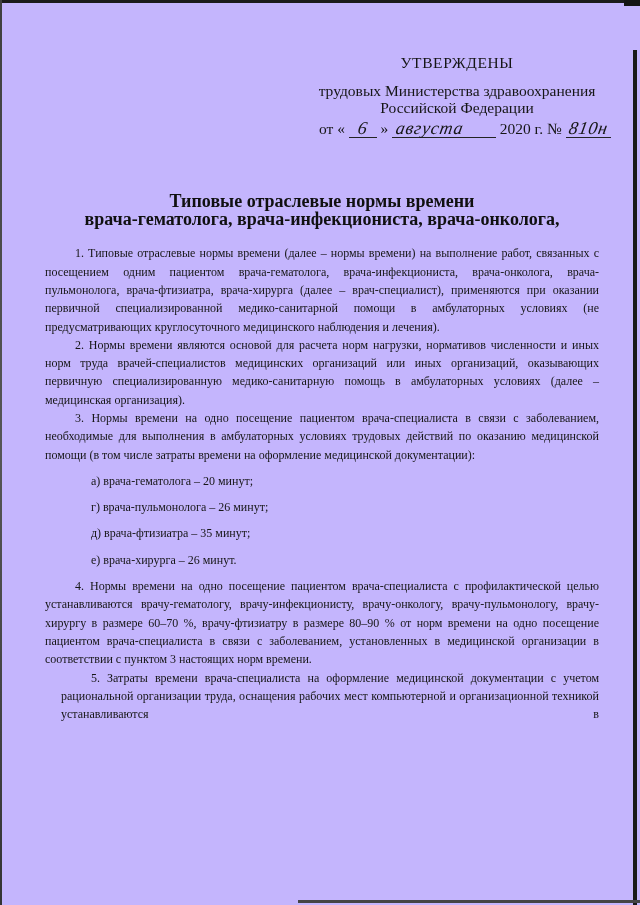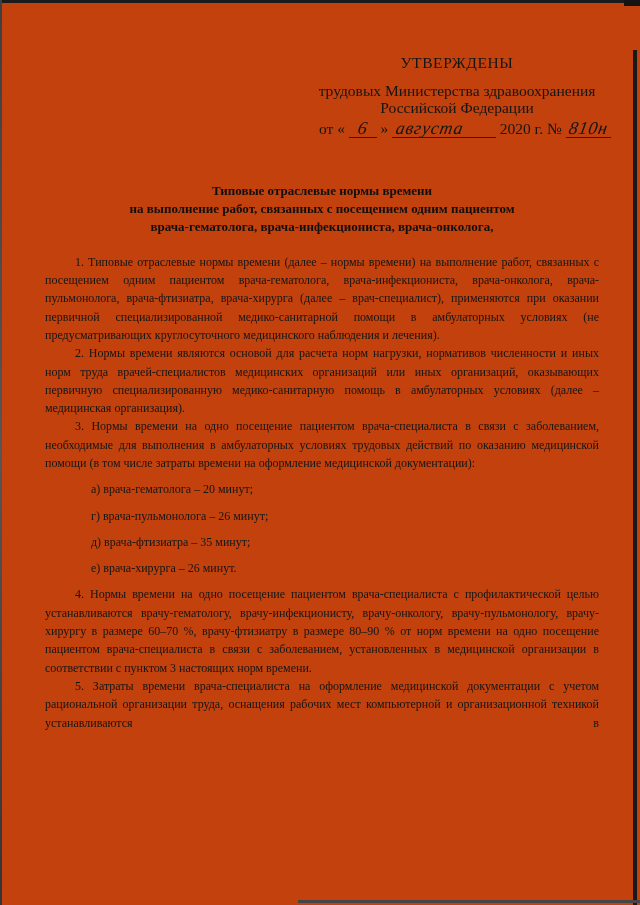--- a/index.html
+++ b/index.html
@@ -4,21 +4,21 @@
 <style>
   html, body {
     margin: 0;
     padding: 0;
     background: #ffffff;
   }
   .page {
     position: relative;
     width: 640px;
     height: 905px;
-    background: #c2410c;
+    background: #c4b5fd;
     box-sizing: border-box;
     padding: 54px 41px 0 45px;
     overflow: hidden;
     font-family: "Liberation Serif", serif;
     color: #161616;
   }
   
   .edge-top {
     position: absolute; top: 0; left: 0;
     width: 640px; height: 3px;
@@ -74,24 +74,24 @@
   .uline.num   { padding: 0 3px; }
   .hand {
     font-style: italic;
     font-size: 18px;
     letter-spacing: 0.8px;
     display: inline-block;
     transform: skewX(-10deg);
   }
   
   .doc-title {
-    margin-top: 38px;
+    margin-top: 48px;
     text-align: center;
     font-weight: bold;
-    font-size: 13px;
+    font-size: 18px;
     line-height: 18.4px;
     color: #101010;
   }
   
   .doc-body {
     margin-top: 16px;
     font-size: 12px;
     line-height: 18.3px;
   }
   .para {
@@ -99,20 +99,21 @@
     text-align: justify;
     text-indent: 30px;
   }
   .item {
     margin: 8px;
     padding-left: 38px;
     text-align: left;
   }
   .continues {
     text-align-last: justify;
+    margin-left: 16px;
   }
 </style>
 </head>
 <body>
 
 <div class="page">
 
   <div class="edge-top"></div>
   <div class="edge-corner"></div>
   <div class="edge-left"></div>
@@ -128,21 +129,20 @@
       <span class="uline day"><i class="hand">6</i></span>
       <span>»</span>
       <span class="uline month"><i class="hand">августа</i></span>
       <span>2020 г. №</span>
       <span class="uline num"><i class="hand">810н</i></span>
     </div>
   </div>
 
   <div class="doc-title">
     <div>Типовые отраслевые нормы времени</div>
-    <div>на выполнение работ, связанных с посещением одним пациентом</div>
     <div>врача-гематолога, врача-инфекциониста, врача-онколога,</div>
   </div>
 
   <div class="doc-body">
     <p class="para">1. Типовые отраслевые нормы времени (далее – нормы времени) на выполнение работ, связанных с посещением одним пациентом врача-гематолога, врача-инфекциониста, врача-онколога, врача-пульмонолога, врача-фтизиатра, врача-хирурга (далее – врач-специалист), применяются при оказании первичной специализированной медико-санитарной помощи в амбулаторных условиях (не предусматривающих круглосуточного медицинского наблюдения и лечения).</p>
     <p class="para">2. Нормы времени являются основой для расчета норм нагрузки, нормативов численности и иных норм труда врачей-специалистов медицинских организаций или иных организаций, оказывающих первичную специализированную медико-санитарную помощь в амбулаторных условиях (далее – медицинская организация).</p>
     <p class="para">3. Нормы времени на одно посещение пациентом врача-специалиста в связи с заболеванием, необходимые для выполнения в амбулаторных условиях трудовых действий по оказанию медицинской помощи (в том числе затраты времени на оформление медицинской документации):</p>
     <p class="item">а) врача-гематолога – 20 минут;</p>
     <p class="item">г) врача-пульмонолога – 26 минут;</p>
     <p class="item">д) врача-фтизиатра – 35 минут;</p>

